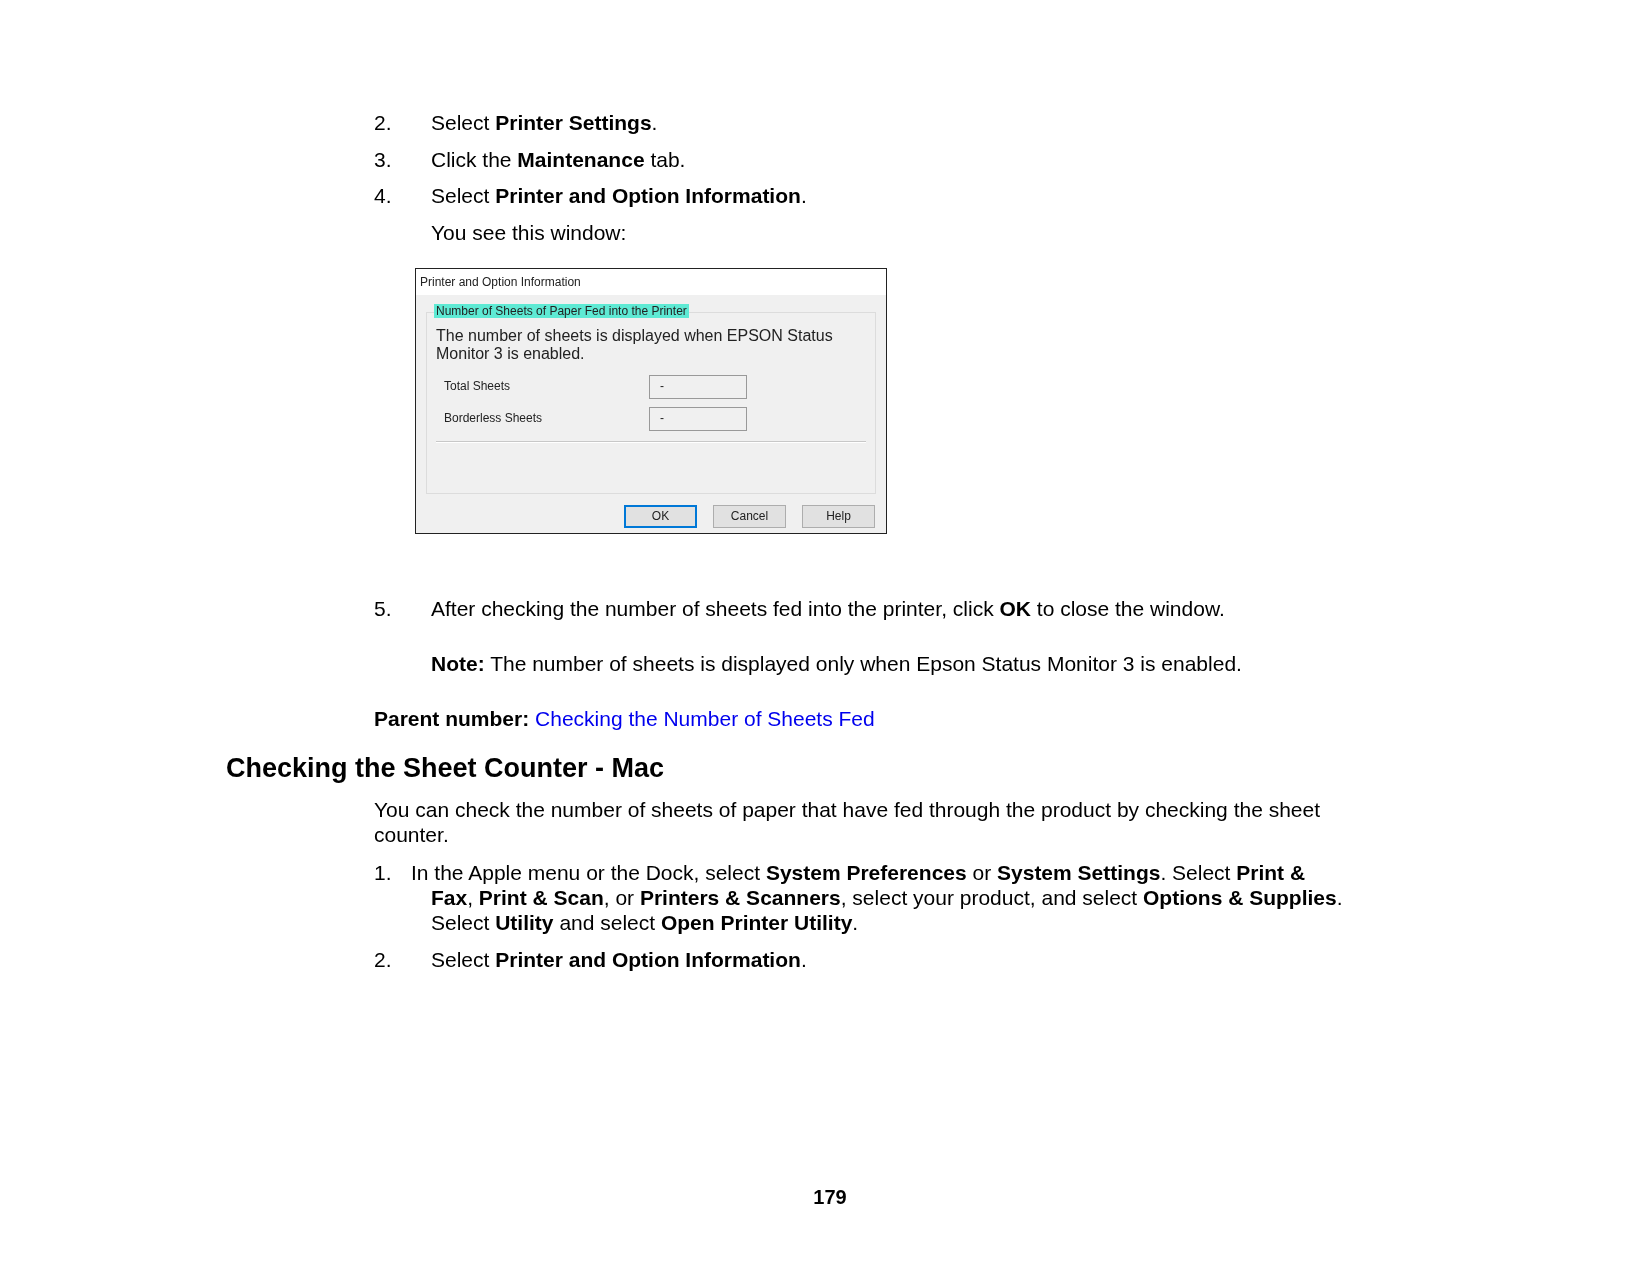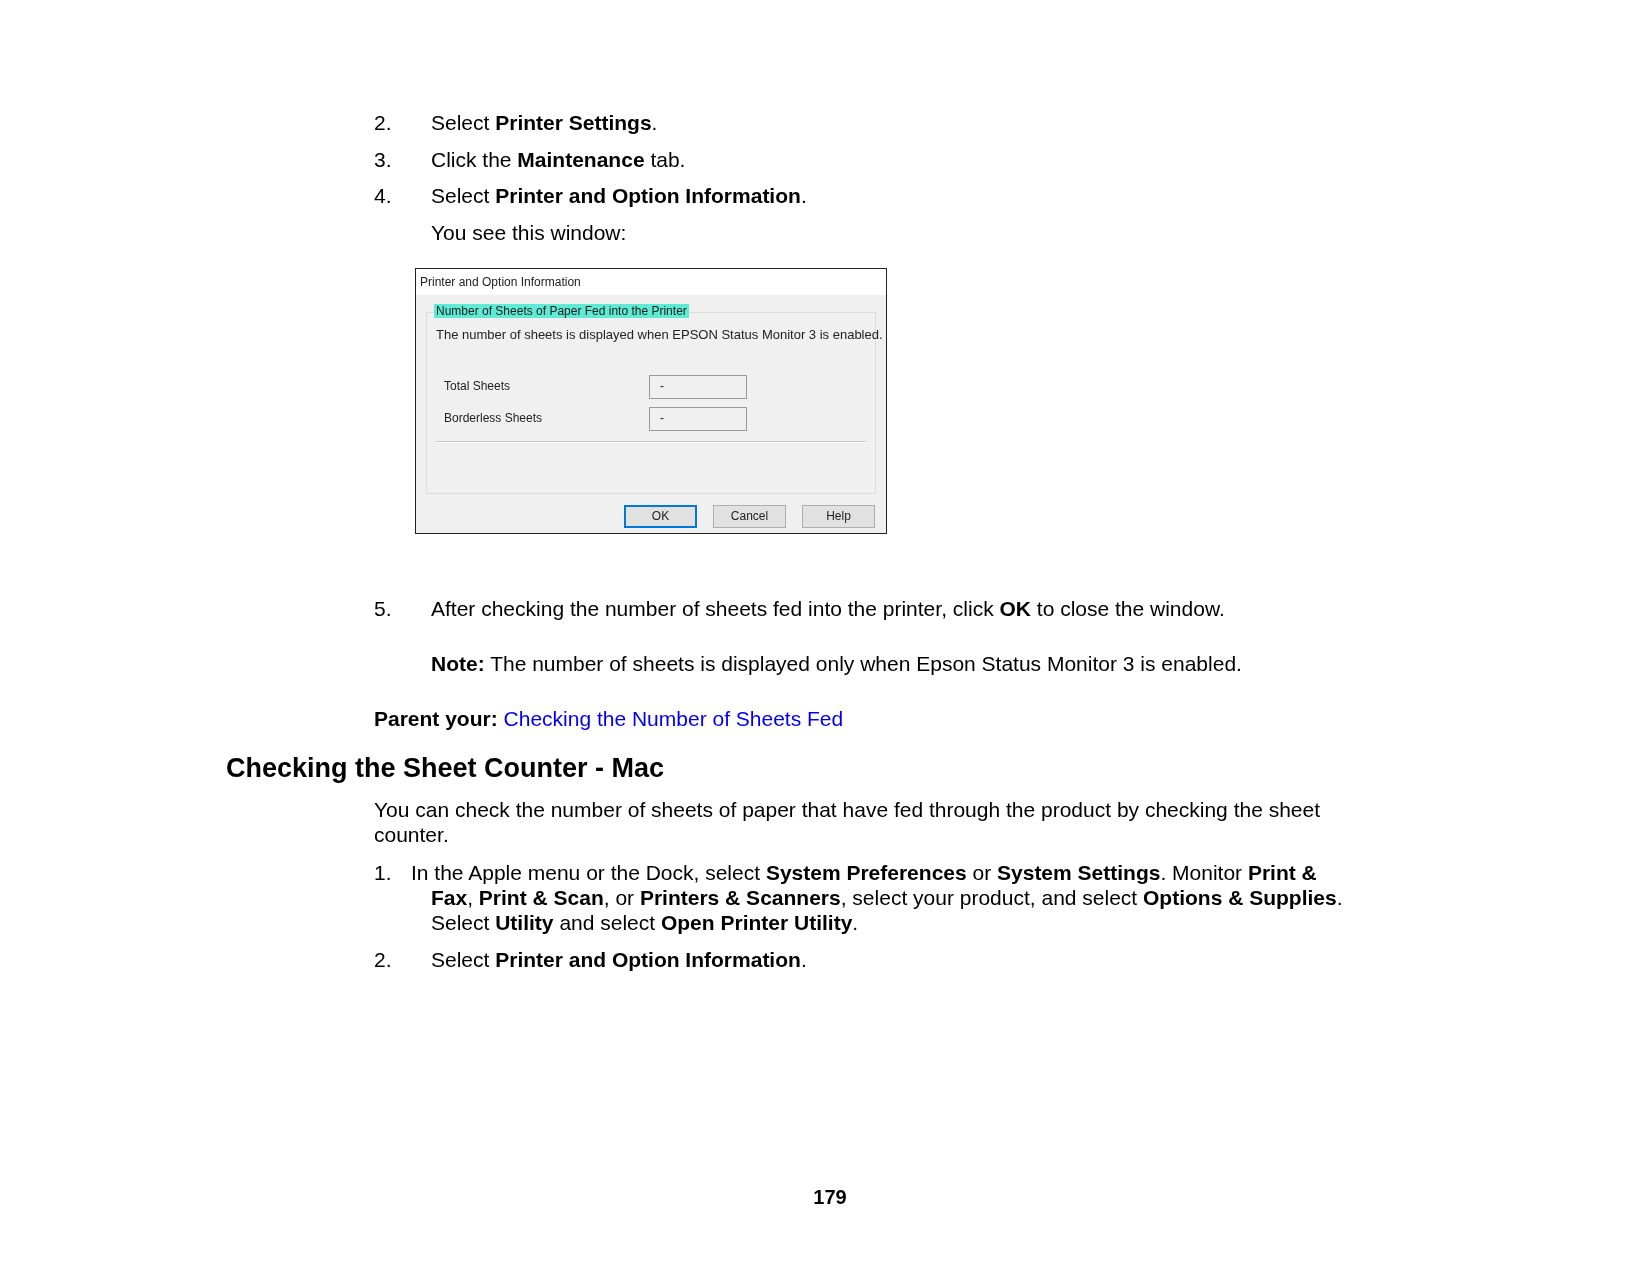--- a/index.html
+++ b/index.html
@@ -14,21 +14,21 @@
   .h2 { font-size:27px; font-weight:bold; }
   
   .dlg { position:absolute; left:415px; top:268px; width:472px; height:266px;
          border:1px solid #222; background:#f0f0f0; box-sizing:border-box;
          font-size:12px; color:#222; }
   .dlg .titlebar { position:absolute; left:0; top:0; right:0; height:26px; background:#fff; }
   .dlg .title { position:absolute; left:4px; top:6px; font-size:12px; }
   .dlg .group { position:absolute; left:10px; top:43px; width:450px; height:182px;
                 border:1px solid #dcdcdc; box-sizing:border-box; }
   .dlg .legend { position:absolute; left:18px; top:35px; background:#5eead4; padding:0 2px; font-size:12px; }
-  .dlg .desc { position:absolute; left:20px; top:58px; font-size:13px; }
+  .dlg .desc { position:absolute; left:20px; top:58px; font-size:16px; }
   .dlg .lbl { position:absolute; left:28px; font-size:12px; }
   .dlg .field { position:absolute; left:233px; width:98px; height:24px; background:#f0f0f0;
                 border:1px solid #999; box-sizing:border-box; font-size:12px; padding:3px 0 0 10px; }
   .dlg .sep { position:absolute; left:20px; width:430px; height:0; border-top:1px solid #c8c8c8; border-bottom:1px solid #fff; top:172px; }
   .dlg .btn { position:absolute; top:236px; width:73px; height:23px; background:#e1e1e1;
               border:1px solid #adadad; box-sizing:border-box; text-align:center; font-size:12px; line-height:21px; }
   .dlg .btn.ok { border:2px solid #0078d7; line-height:19px; }
   .pagenum { position:absolute; left:0; width:1660px; top:1186px; text-align:center; font-size:20px; font-weight:bold; }
 </style>
 </head>
@@ -60,28 +60,28 @@
   <div class="btn ok" style="left:208px">OK</div>
   <div class="btn" style="left:297px">Cancel</div>
   <div class="btn" style="left:386px">Help</div>
 </div>
 
 <div class="txt num" style="top:596px">5.</div>
 <div class="txt body" style="top:596px"><span>After checking the number of sheets fed into the printer, click </span><b>OK</b><span> to close the window.</span></div>
 
 <div class="txt body" style="top:651px"><b>Note:</b><span> The number of sheets is displayed only when Epson Status Monitor 3 is enabled.</span></div>
 
-<div class="txt abs" style="left:374px; top:706px"><b>Parent your:</b> <span class="link">Checking the Number of Sheets Fed</span></div>
+<div class="txt abs" style="left:374px; top:706px"><b>Parent number:</b> <span class="link">Checking the Number of Sheets Fed</span></div>
 
 <div class="abs h2" style="left:226px; top:753px">Checking the Sheet Counter - Mac</div>
 
 <div class="txt abs" style="left:374px; top:797px">You can check the number of sheets of paper that have fed through the product by checking the sheet</div>
 <div class="txt abs" style="left:374px; top:822px">counter.</div>
 
 <div class="txt num" style="top:860px">1.</div>
-<div class="txt abs" style="left:411px; top:860px"><span> In the Apple menu or the Dock, select </span><b>System Preferences</b><span> or </span><b>System Settings</b><span>. Monitor </span><b>Print &amp;</b></div>
+<div class="txt abs" style="left:411px; top:860px"><span> In the Apple menu or the Dock, select </span><b>System Preferences</b><span> or </span><b>System Settings</b><span>. Select </span><b>Print &amp;</b></div>
 <div class="txt body" style="top:885px"><b>Fax</b><span>, </span><b>Print &amp; Scan</b><span>, or </span><b>Printers &amp; Scanners</b><span>, select your product, and select </span><b>Options &amp; Supplies</b><span>.</span></div>
 <div class="txt body" style="top:910px"><span>Select </span><b>Utility</b><span> and select </span><b>Open Printer Utility</b><span>.</span></div>
 
 <div class="txt num" style="top:947px">2.</div>
 <div class="txt body" style="top:947px"><span>Select </span><b>Printer and Option Information</b><span>.</span></div>
 
 <div class="pagenum">179</div>
 
 </body></html>

